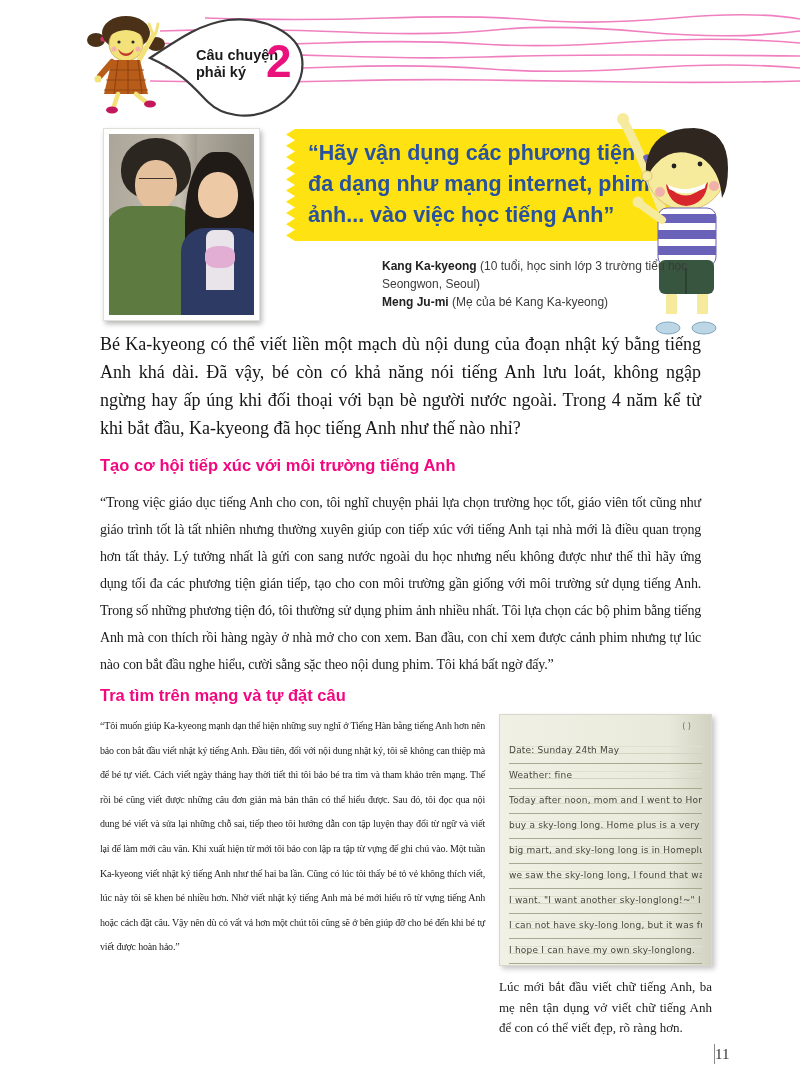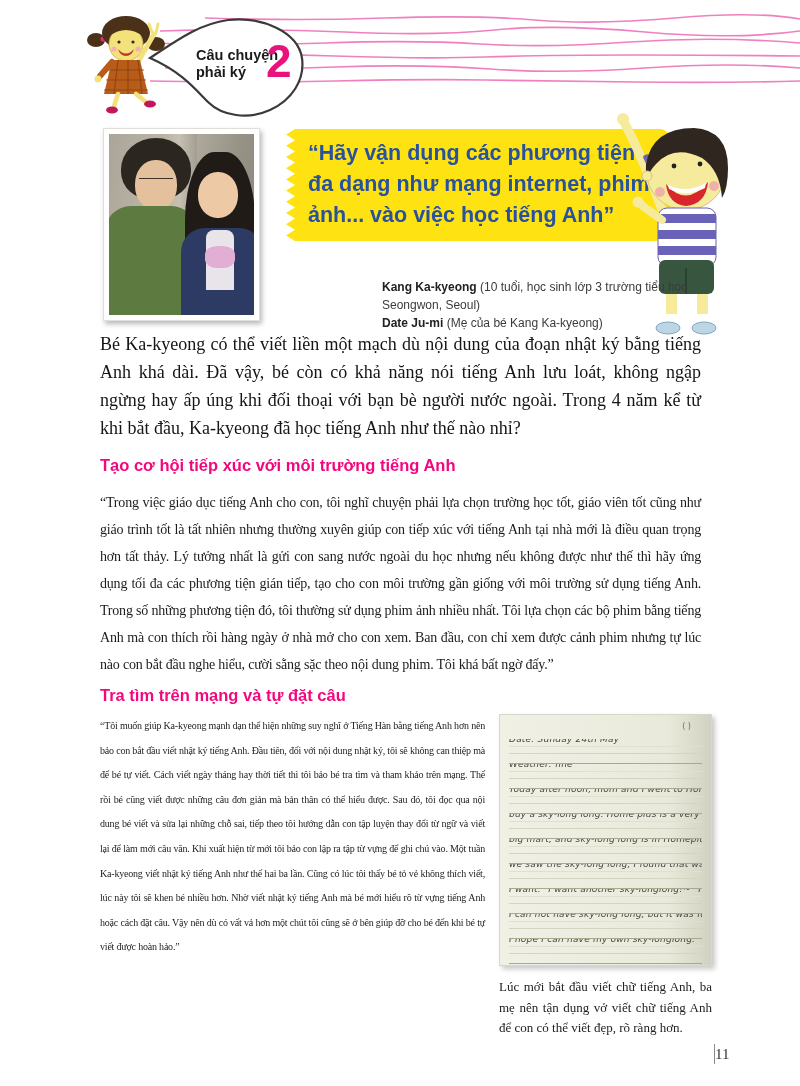--- a/index.html
+++ b/index.html
@@ -31,46 +31,46 @@
   .girl-body{position:absolute;left:72px;top:94px;width:82px;height:96px;border-radius:24px 24px 0 0;background:#2d3a64;}
   .girl-shirt{position:absolute;left:97px;top:96px;width:28px;height:60px;background:#e9e4ea;border-radius:8px 8px 0 0;}
   .girl-bow{position:absolute;left:96px;top:112px;width:30px;height:22px;border-radius:40%;background:#e3aed3;}
   #banner{position:absolute;left:286px;top:129px;width:384px;height:112px;
       background:#ffe212;border-radius:0 10px 16px 0;
       clip-path:polygon(9px 0,100% 0,100% 100%,9px 100%,0 95%,9px 90%,0 85%,9px 80%,0 75%,9px 70%,0 65%,9px 60%,0 55%,9px 50%,0 45%,9px 40%,0 35%,9px 30%,0 25%,9px 20%,0 15%,9px 10%,0 5%);}
   #quote-text{position:absolute;left:308px;top:138px;width:352px;
       font-family:"Liberation Sans",sans-serif;font-weight:bold;font-size:21.5px;
       line-height:31px;color:#28519e;}
   #attribution{position:absolute;left:382px;top:257px;width:340px;
-      font-family:"Liberation Sans",sans-serif;font-size:12px;line-height:18px;color:#3b3b3b;margin-top:21px;}
+      font-family:"Liberation Sans",sans-serif;font-size:12px;line-height:18px;color:#3b3b3b;}
   #attribution b{color:#222;}
   
   #intro{position:absolute;left:100px;top:330px;width:601px;
       font-size:18px;line-height:28px;text-align:justify;color:#151515;}
   .sec-head{position:absolute;left:100px;
       font-family:"Liberation Sans",sans-serif;font-weight:bold;font-size:16.5px;color:#f2077f;text-align:right;}
   #sec1-head{top:456px;}
   #sec1-body{position:absolute;left:100px;top:489px;width:601px;
       font-size:14px;line-height:27px;letter-spacing:-0.2px;text-align:justify;color:#1c1c1c;}
   #sec2-head{top:686px;}
   #sec2{position:absolute;left:100px;top:714px;width:612px;}
   #sec2-body{font-size:10px;line-height:24.6px;letter-spacing:-0.2px;text-align:justify;color:#1c1c1c;}
   
   #diary-fig{float:right;width:213px;margin-left:14px;margin-bottom:4px;}
   #notebook{position:relative;width:213px;height:252px;box-sizing:border-box;
       background:linear-gradient(to right,#f0f0e5,#e9e9db 80%,#d2d2c2);
       border:1px solid #d8d8ca;box-shadow:3px 3px 5px rgba(0,0,0,.22);
       padding:24px 9px 0 9px;}
   #corner-mark{position:absolute;top:7px;right:20px;font-size:8px;color:#6f6f64;
       font-family:"DejaVu Sans",sans-serif;}
-  .d-row{height:25px;display:flex;align-items:flex-end;padding-bottom:19px;
+  .d-row{height:25px;display:flex;align-items:flex-end;padding-bottom:8px;
       border-bottom:1px solid #a6aa90;box-sizing:border-box;
       background-image:linear-gradient(to bottom,transparent 14px,#d2d5bf 14px,#d2d5bf 15px,transparent 15px),
                        linear-gradient(to bottom,transparent 7px,#dfe1cf 7px,#dfe1cf 8px,transparent 8px);
-      font-family:"DejaVu Sans",sans-serif;font-style:italic;font-size:9px;
+      font-family:"DejaVu Sans",sans-serif;font-size:9px;
       color:#45463d;white-space:nowrap;overflow:hidden;letter-spacing:.2px;}
   #diary-caption{margin-top:11px;width:213px;font-size:13px;line-height:20.5px;color:#222;text-align:justify;}
   
   #page-num{position:absolute;left:714px;top:1044px;font-size:15px;color:#333;
       border-left:1.5px solid #8a8a8a;line-height:20px;}
 </style>
 </head>
 <body>
 
 <div id="page">
@@ -165,21 +165,21 @@
     <rect x="64" y="186" width="11" height="26" fill="#f6eb9d"></rect>
     <rect x="95" y="186" width="11" height="26" fill="#f6eb9d"></rect>
     <rect x="63" y="206" width="13" height="8" fill="#fff"></rect>
     <rect x="94" y="206" width="13" height="8" fill="#fff"></rect>
     <ellipse cx="66" cy="220" rx="12" ry="6" fill="#bcd6e6" stroke="#7fa6bd" stroke-width="1"></ellipse>
     <ellipse cx="102" cy="220" rx="12" ry="6" fill="#bcd6e6" stroke="#7fa6bd" stroke-width="1"></ellipse>
   </svg>
 
   <div id="attribution">
     <div><b>Kang Ka-kyeong</b><span> (10 tuổi, học sinh lớp 3 trường tiểu học Seongwon, Seoul)</span></div>
-    <div><b>Date Ju-mi</b><span> (Mẹ của bé Kang Ka-kyeong)</span></div>
+    <div><b>Meng Ju-mi</b><span> (Mẹ của bé Kang Ka-kyeong)</span></div>
   </div>
 
   <div id="intro">Bé Ka-kyeong có thể viết liền một mạch dù nội dung của đoạn nhật ký bằng tiếng Anh khá dài. Đã vậy, bé còn có khả năng nói tiếng Anh lưu loát, không ngập ngừng hay ấp úng khi đối thoại với bạn bè người nước ngoài. Trong 4 năm kể từ khi bắt đầu, Ka-kyeong đã học tiếng Anh như thế nào nhỉ?</div>
 
   <div id="sec1-head" class="sec-head">Tạo cơ hội tiếp xúc với môi trường tiếng Anh</div>
   <div id="sec1-body">“Trong việc giáo dục tiếng Anh cho con, tôi nghĩ chuyện phải lựa chọn trường học tốt, giáo viên tốt cũng như giáo trình tốt là tất nhiên nhưng thường xuyên giúp con tiếp xúc với tiếng Anh tại nhà mới là điều quan trọng hơn tất thảy. Lý tưởng nhất là gửi con sang nước ngoài du học nhưng nếu không được như thế thì hãy ứng dụng tối đa các phương tiện gián tiếp, tạo cho con môi trường gần giống với môi trường sử dụng tiếng Anh. Trong số những phương tiện đó, tôi thường sử dụng phim ảnh nhiều nhất. Tôi lựa chọn các bộ phim bằng tiếng Anh mà con thích rồi hàng ngày ở nhà mở cho con xem. Ban đầu, con chỉ xem được cảnh phim nhưng tự lúc nào con bắt đầu nghe hiểu, cười sằng sặc theo nội dung phim. Tôi khá bất ngờ đấy.”</div>
 
   <div id="sec2-head" class="sec-head">Tra tìm trên mạng và tự đặt câu</div>
   <div id="sec2">
     <div id="diary-fig">

